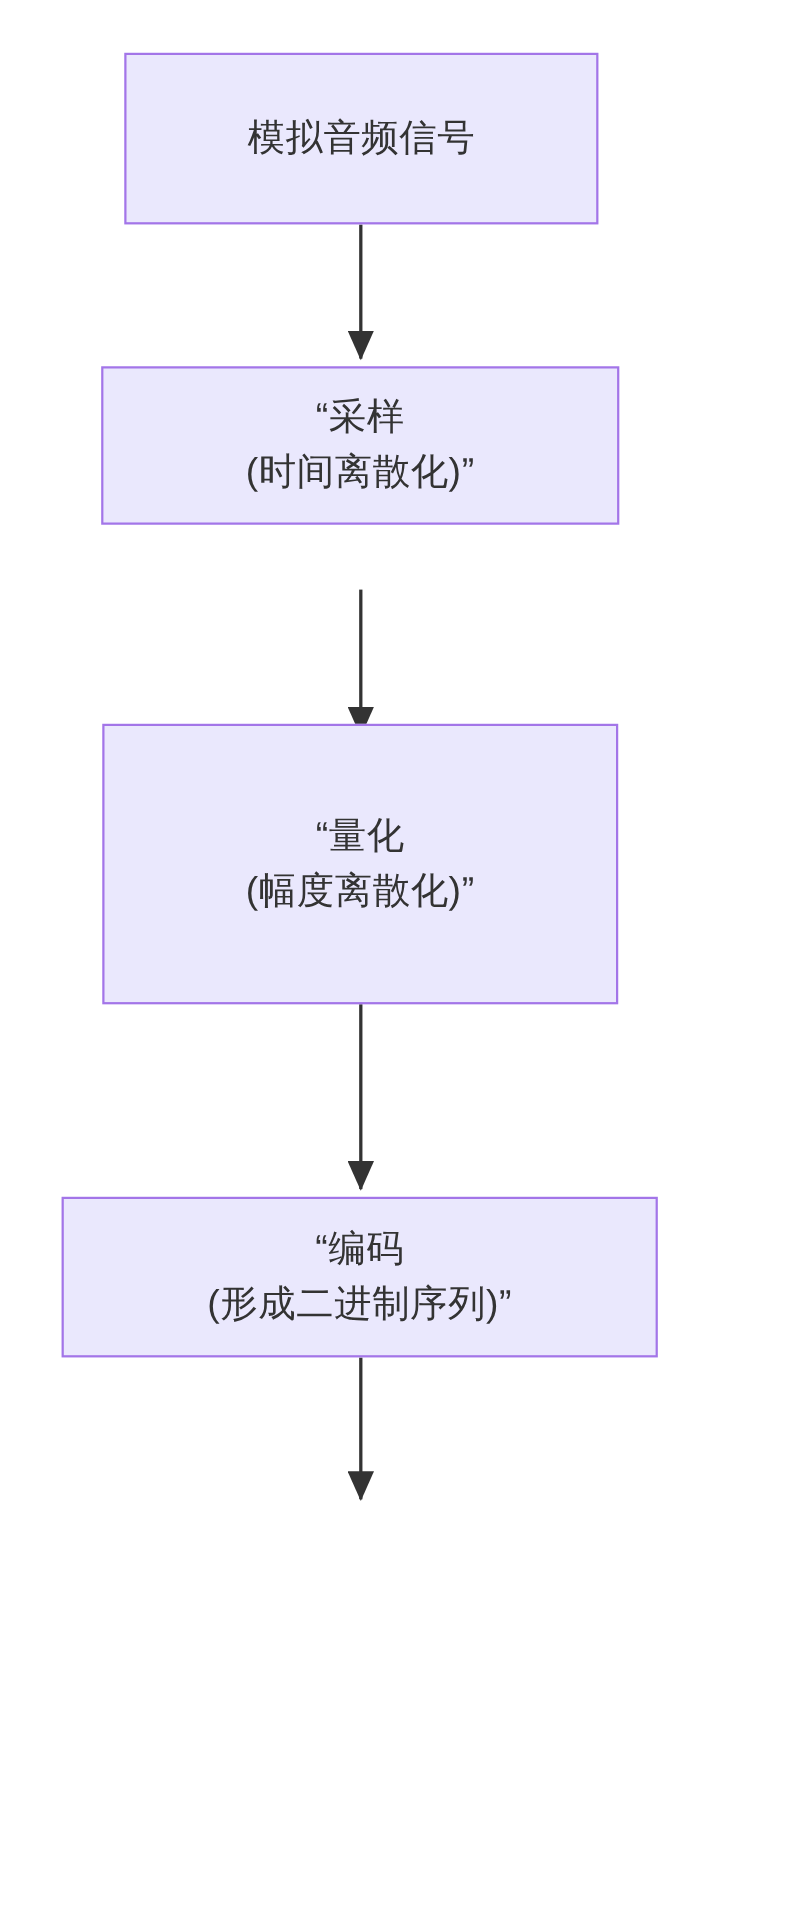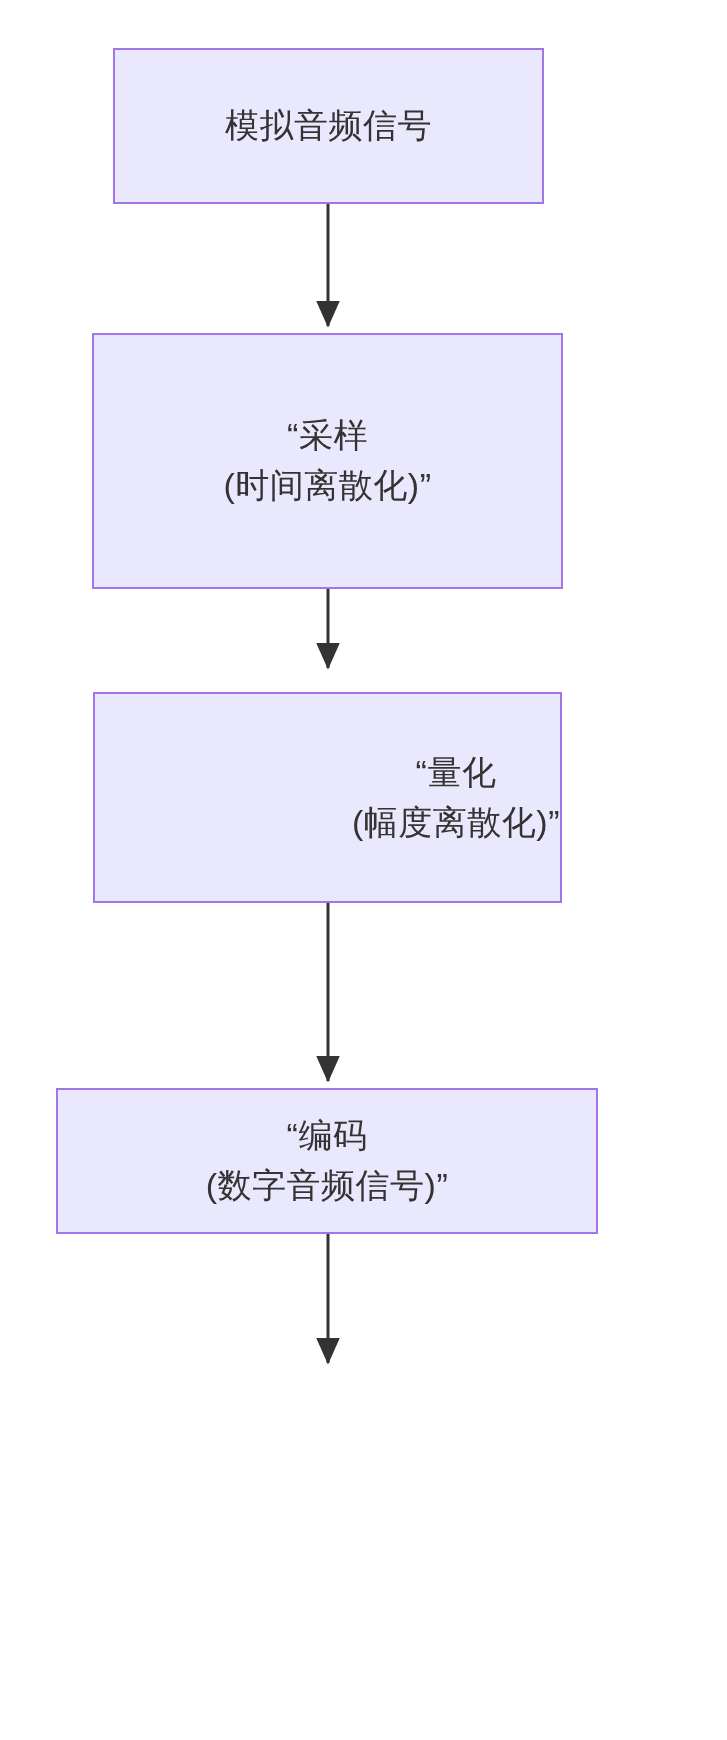--- a/index.html
+++ b/index.html
@@ -39,24 +39,24 @@
     letter-spacing: 0.5px;
     white-space: pre-line;
     font-family: "Liberation Sans", "DejaVu Sans", sans-serif;
   }
 
   
   #node-analog-audio-signal {
     left: 113px;  top: 48px;   width: 431px;  height: 156px;
   }
   #node-sampling {
-    left: 92px;   top: 333px;  width: 471px;  height: 256px;
+    left: 92px;   top: 333px;  width: 471px;  height: 144px;
   }
   #node-quantization {
-    left: 93px;   top: 692px;  width: 469px;  height: 211px; justify-content: flex-end;
+    left: 93px;   top: 658px;  width: 469px;  height: 255px;
   }
   #node-encoding {
     left: 56px;   top: 1088px; width: 542px;  height: 146px;
   }
   #node-digital-audio-signal {
     left: 113px;  top: 1370px; width: 431px;  height: 133px;
   }
 
   .edge-layer {
     position: absolute;
@@ -97,17 +97,17 @@
 (时间离散化)”</span>
   </div>
 
   <div class="node" id="node-quantization">
     <span class="node-label">“量化
 (幅度离散化)”</span>
   </div>
 
   <div class="node" id="node-encoding">
     <span class="node-label">“编码
-(数字音频信号)”</span>
+(形成二进制序列)”</span>
   </div>
 
 
 </div>
 
 </body></html>

